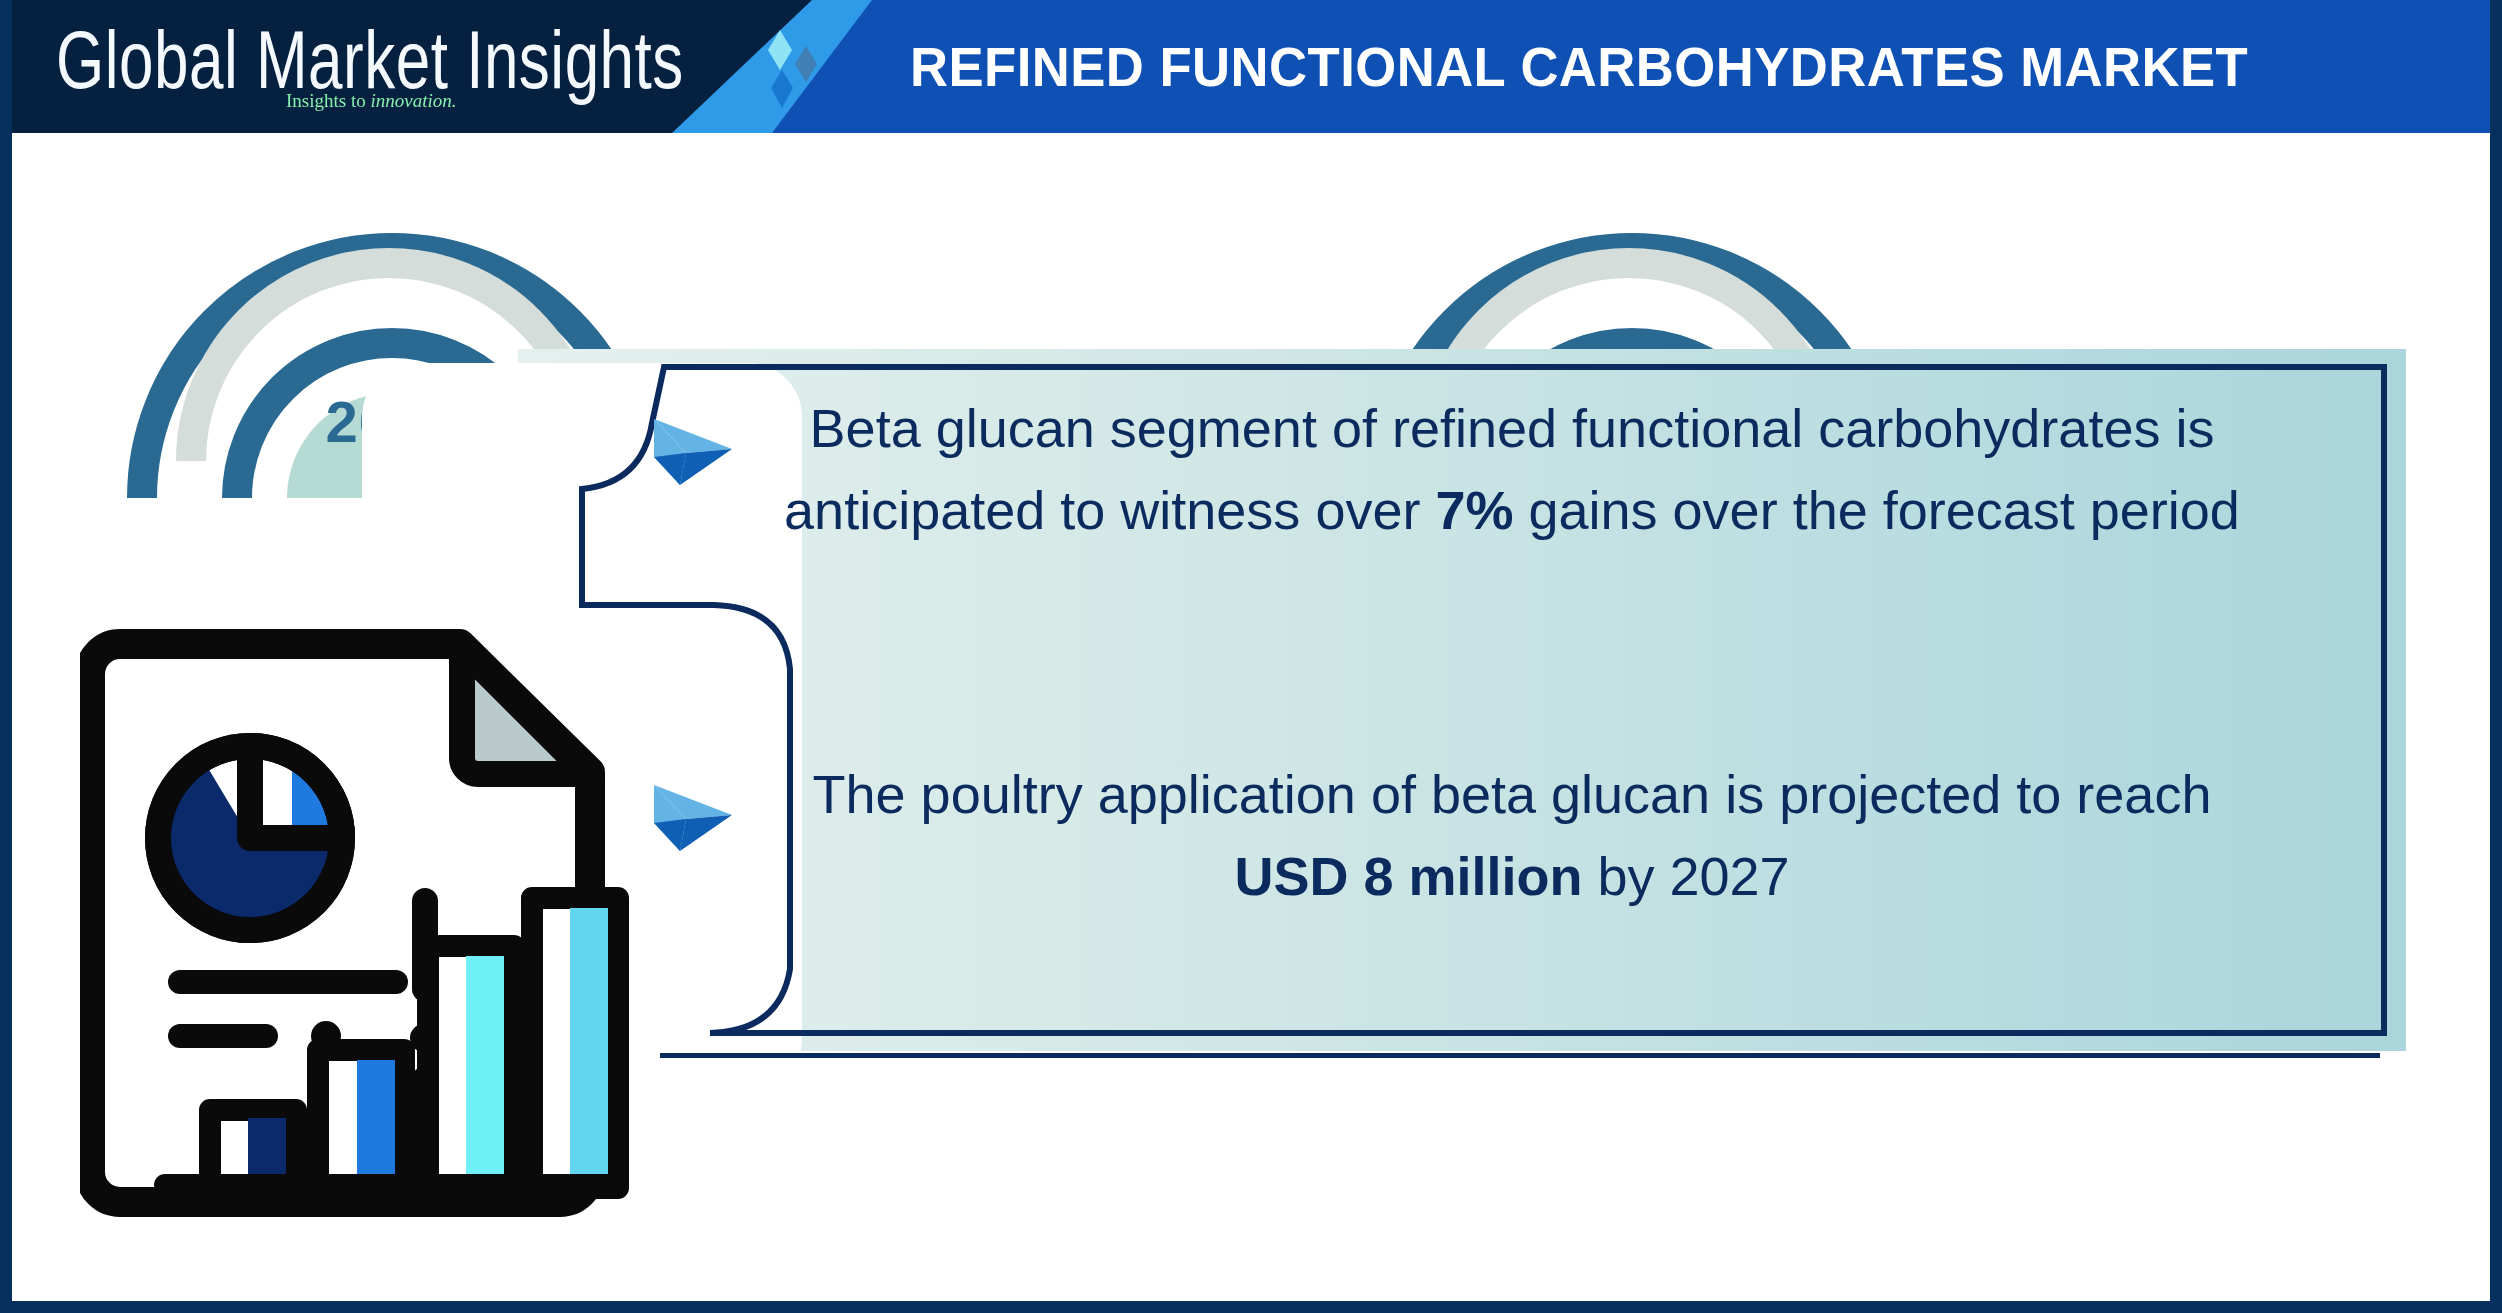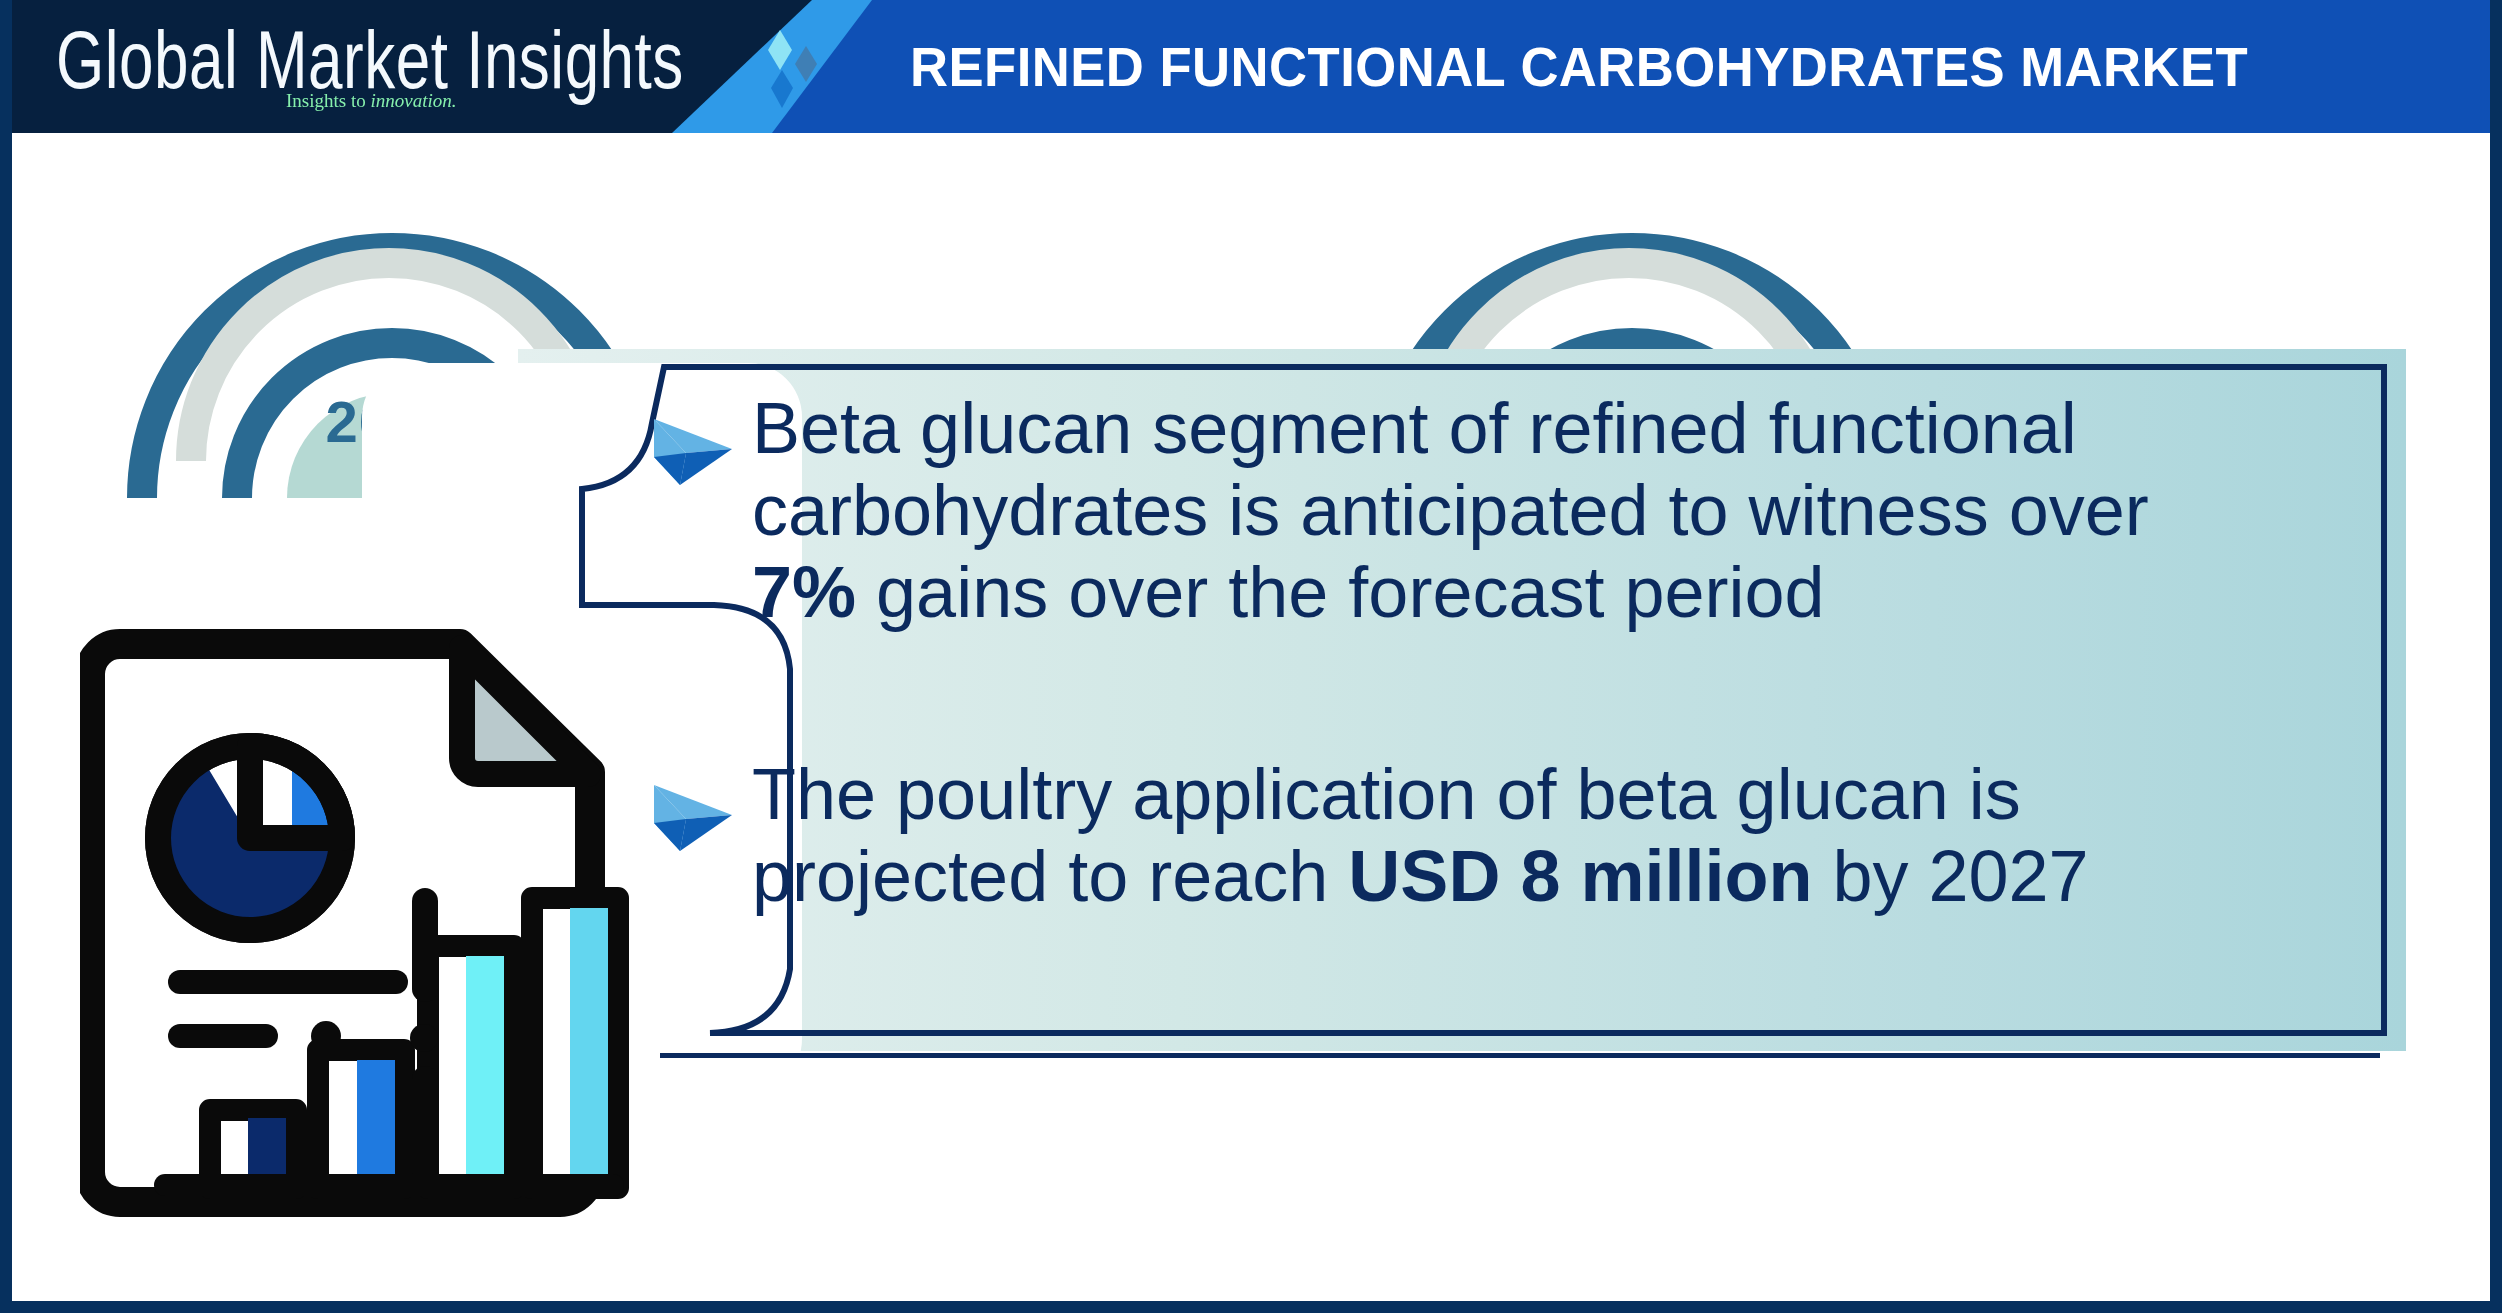--- a/index.html
+++ b/index.html
@@ -154,23 +154,23 @@
     width:1720px;
     display:flex;
     align-items:flex-start;
   }
   .bullet-arrow {
     flex:0 0 100px;
     padding-top:28px;
   }
   .bullet-text {
     flex:1 1 auto;
-    text-align:left;
-    font-family:"Liberation Sans", sans-serif;
-    font-size:72px;
+    text-align:center;
+    font-family:"Liberation Sans", sans-serif;
+    font-size:54px;
     line-height:82px;
     color:#0b2a5e;
     padding-right:100px;
     font-weight:400;
   }
   .bullet-text b { font-weight:bold; }
   #panel-divider {
     position:absolute;
     left:648px; top:920px;
     width:1720px; height:5px;

